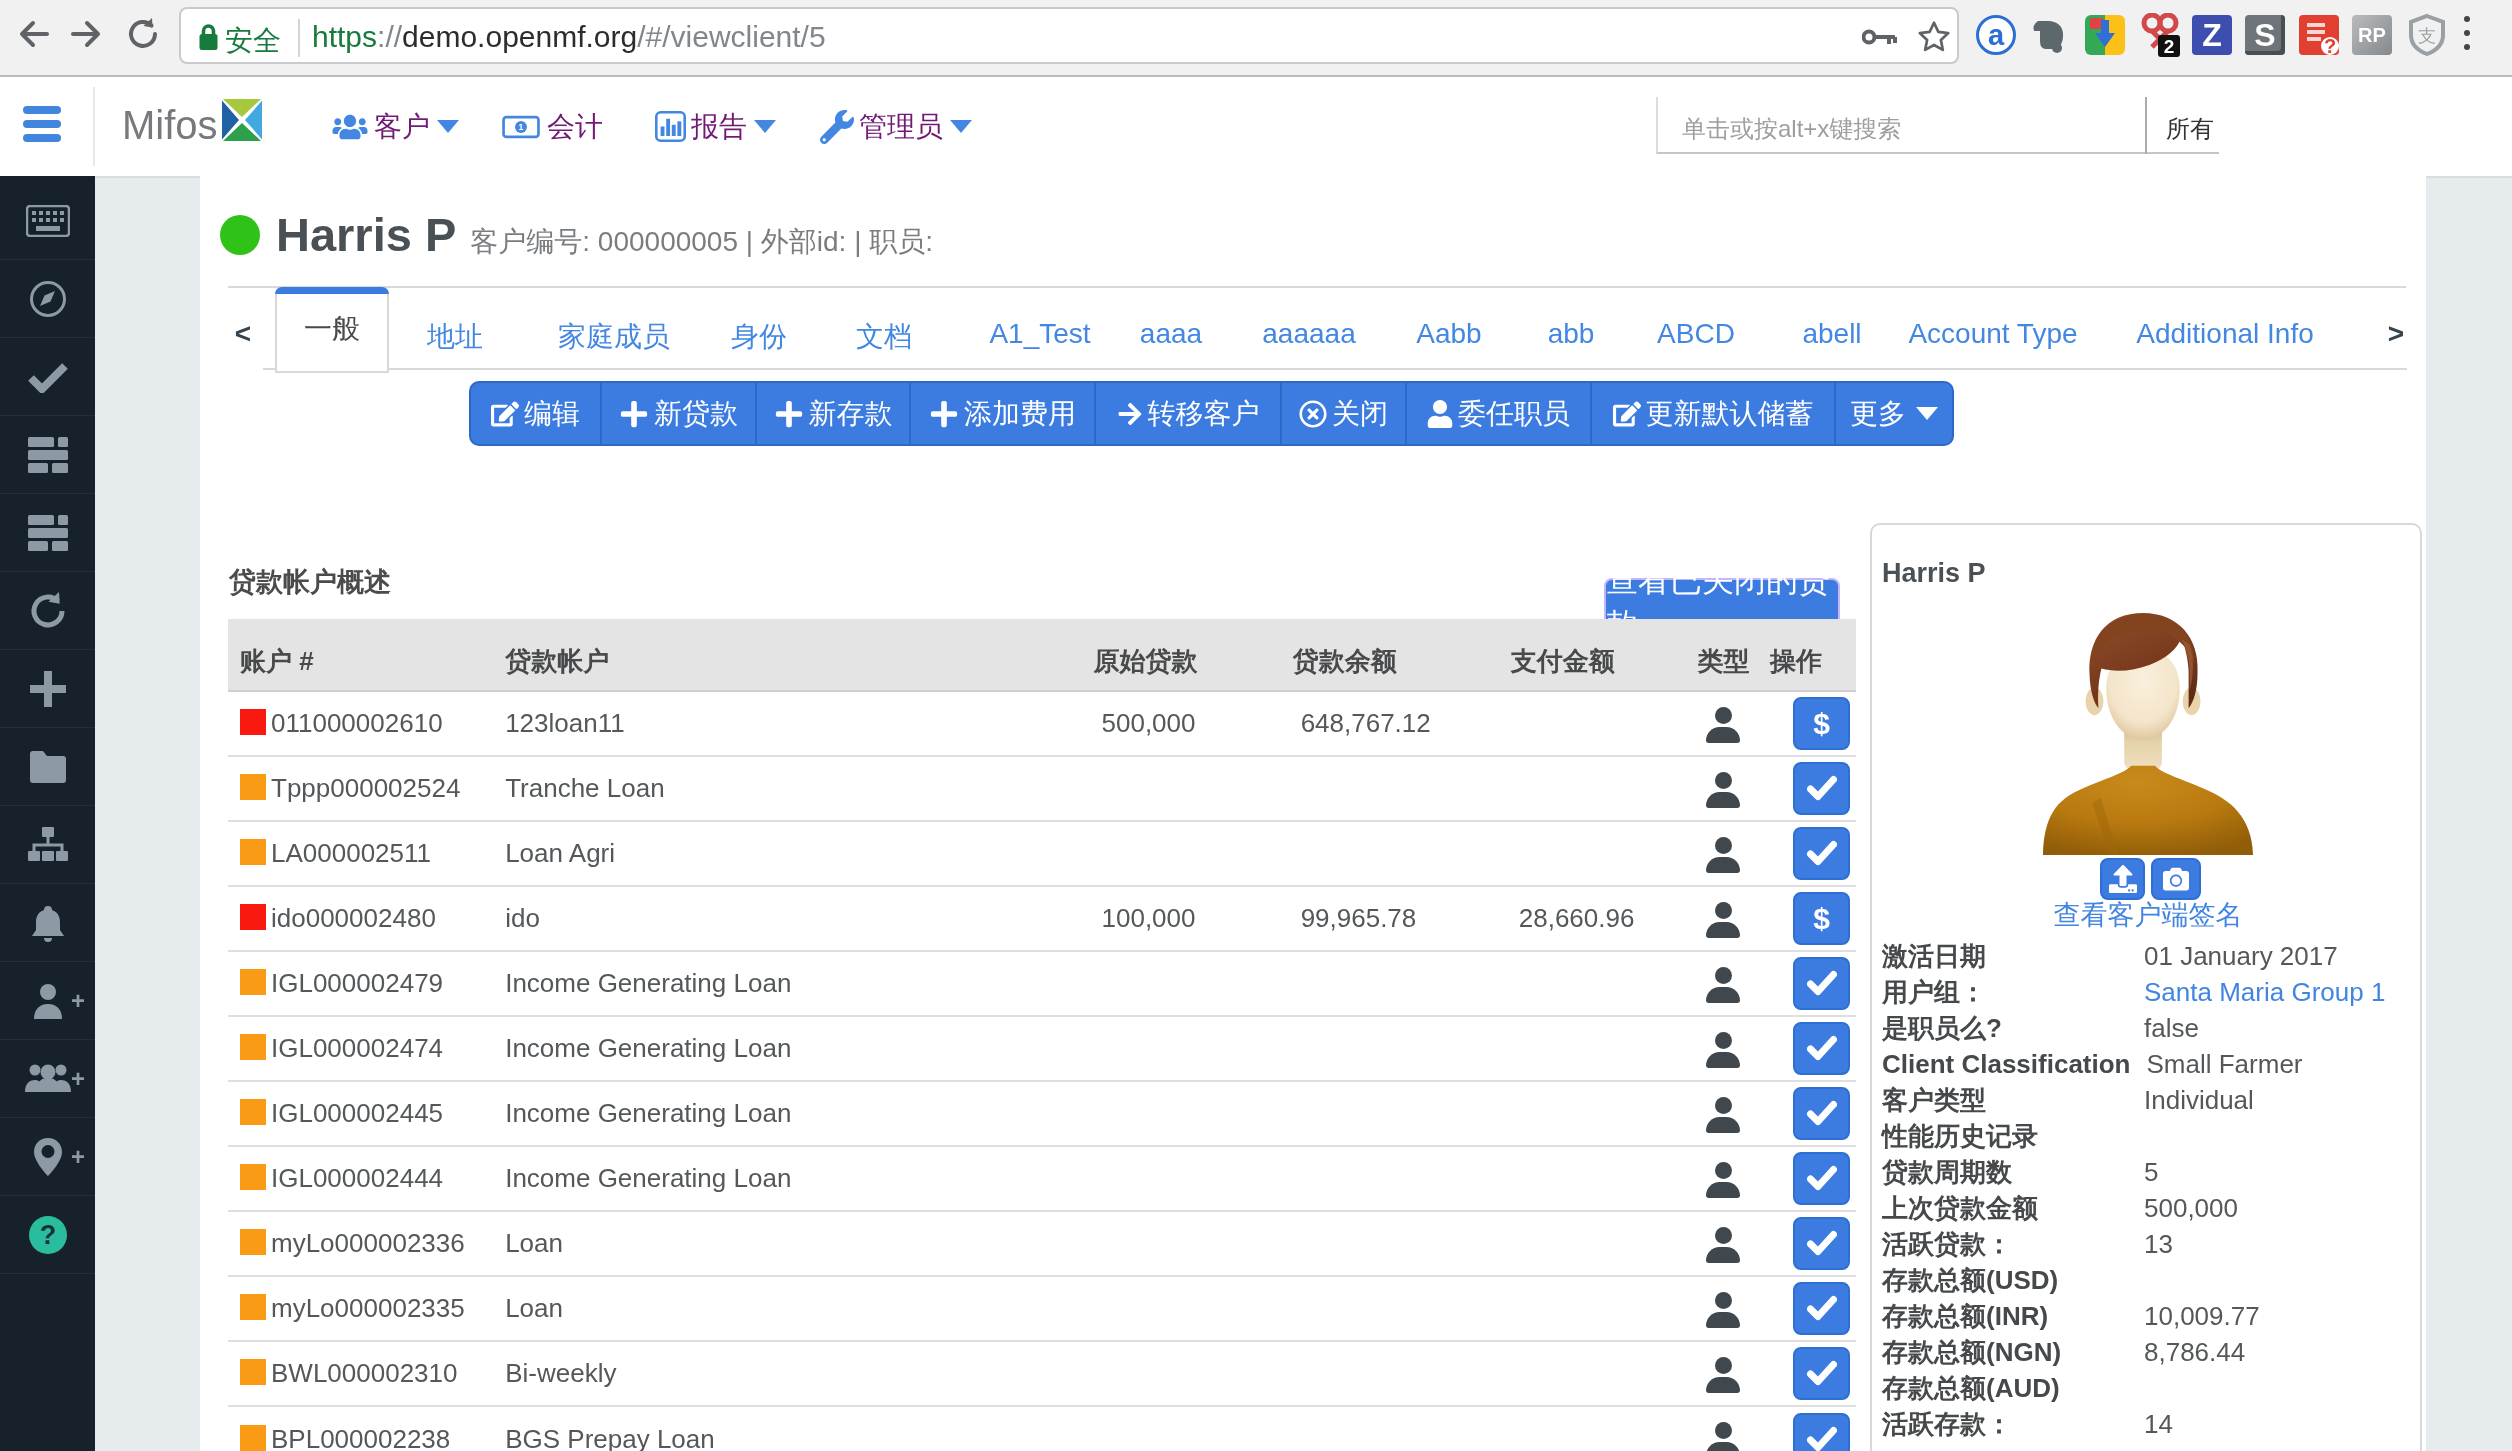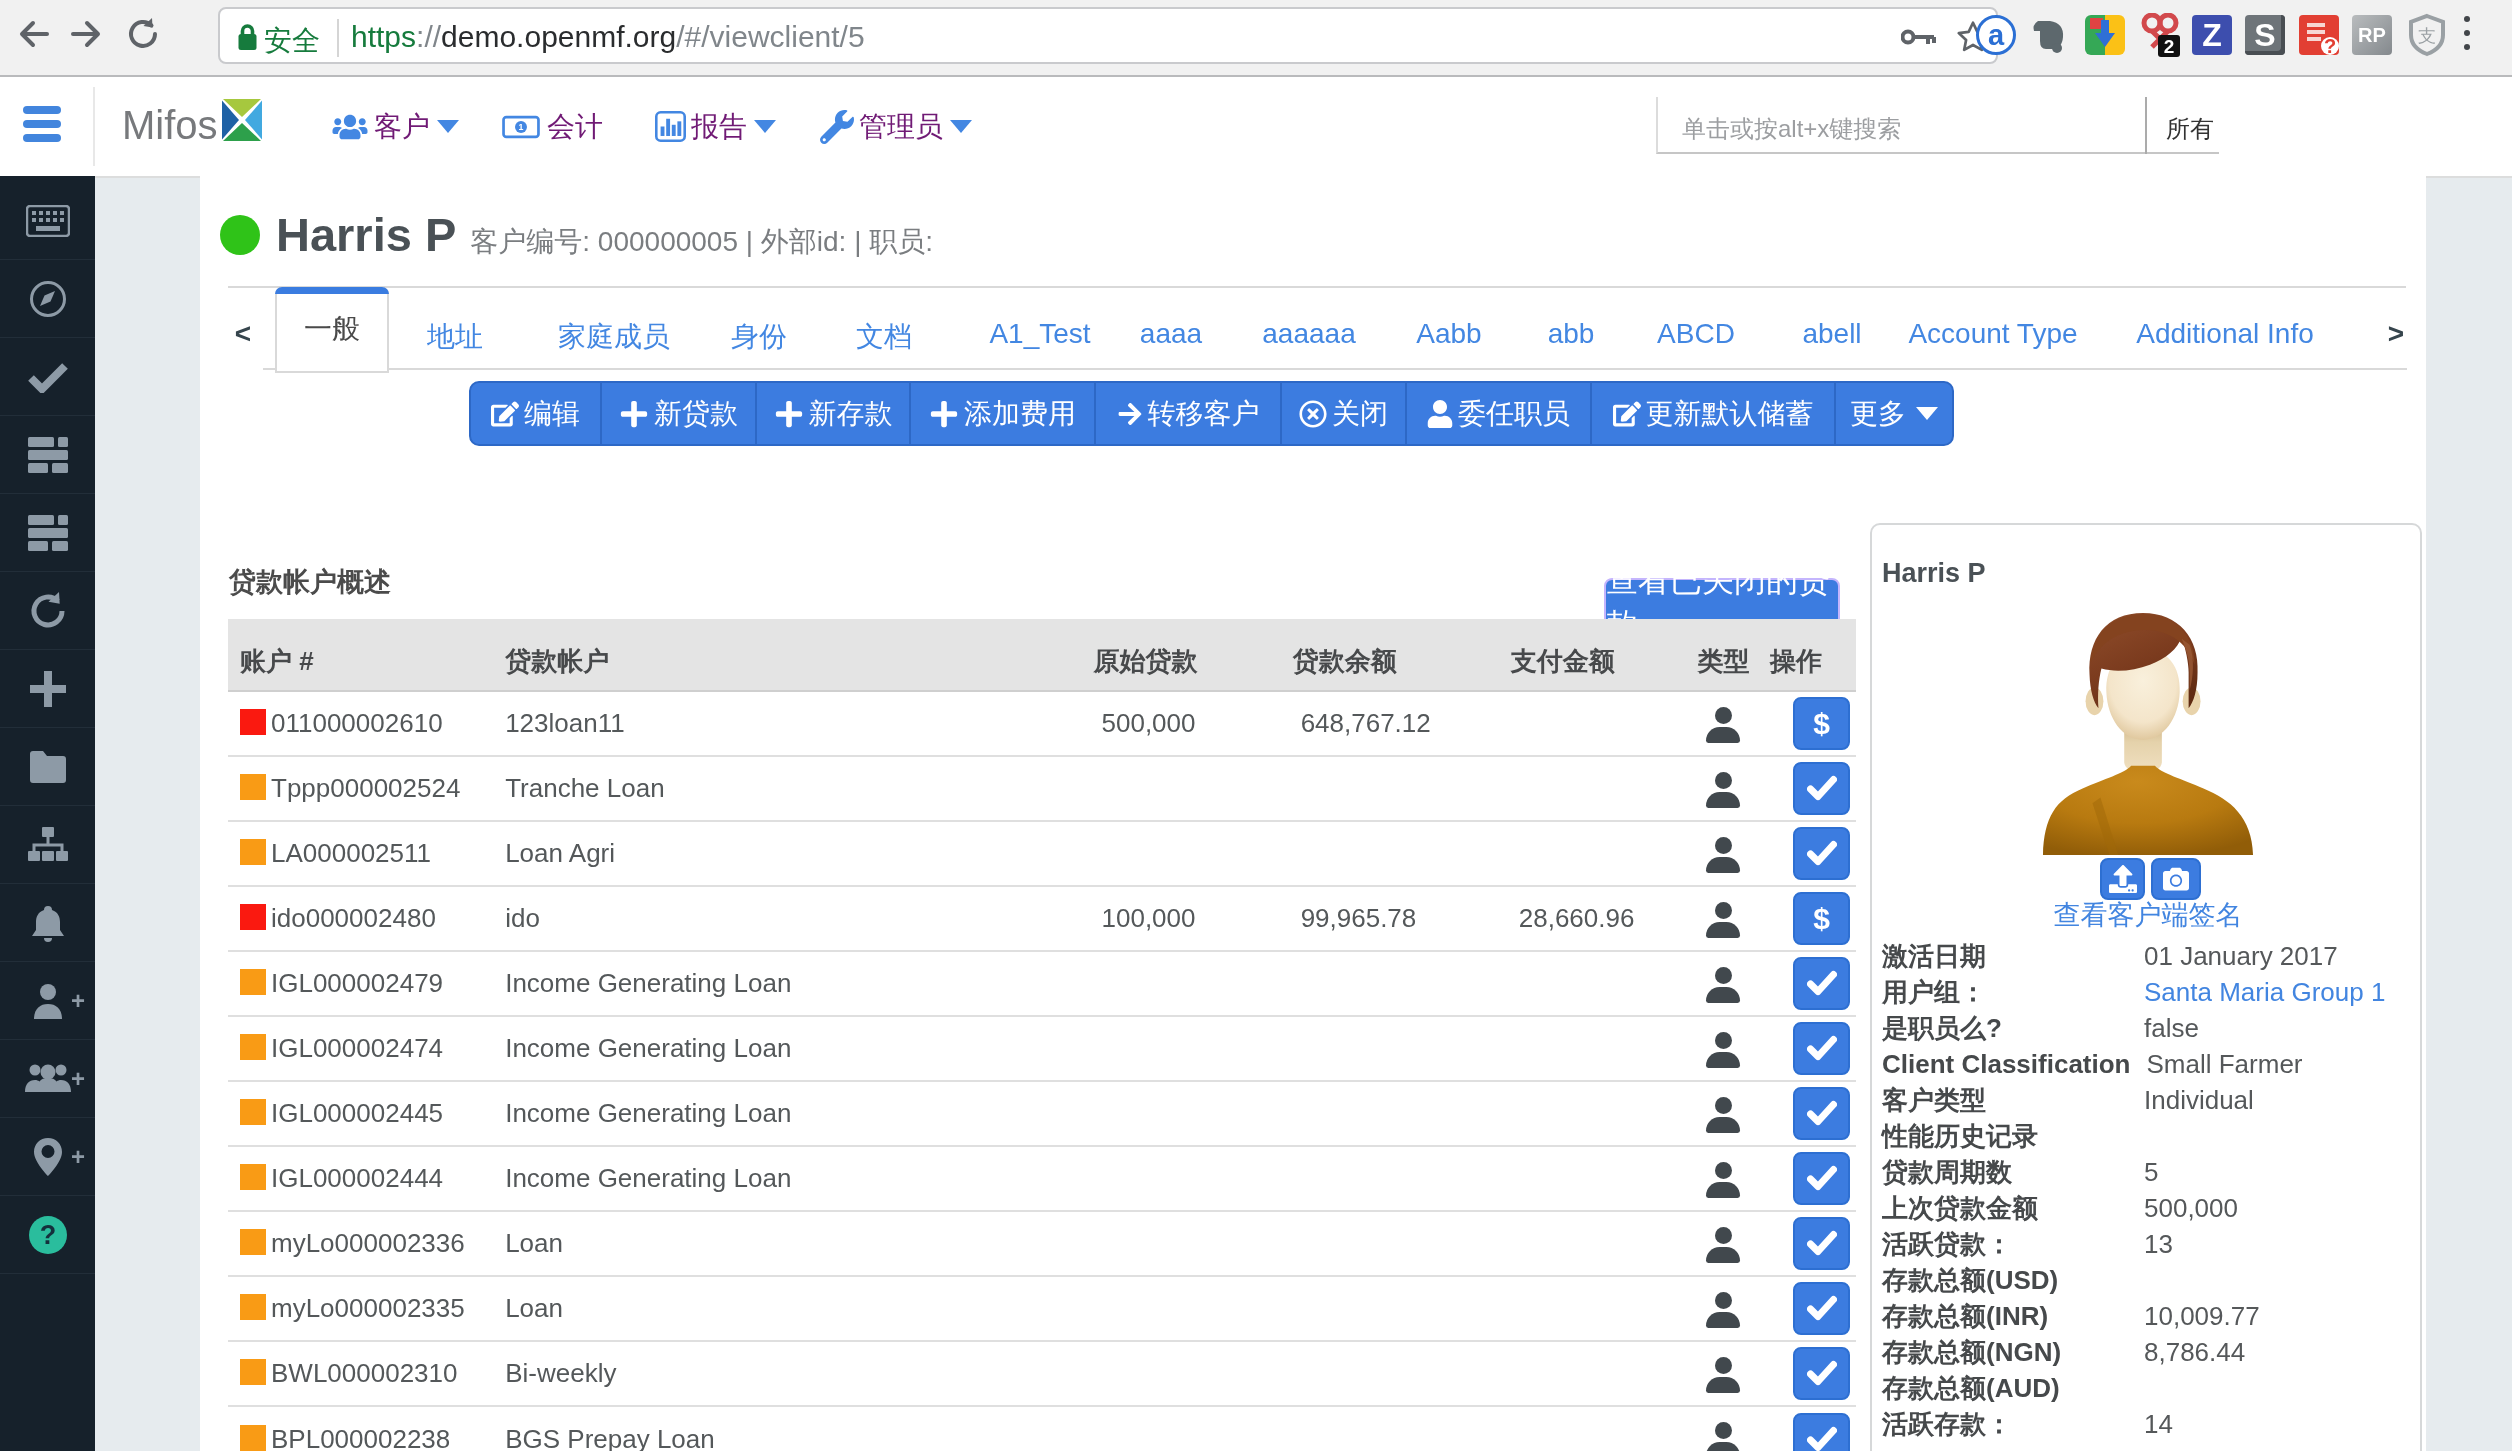--- a/index.html
+++ b/index.html
@@ -2,21 +2,21 @@
 <html><head>
 <meta charset="utf-8">
 <style>
 * { margin:0; padding:0; box-sizing:border-box; }
 html,body { width:2513px; height:1451px; overflow:hidden; }
 body { font-family:"Liberation Sans", sans-serif; background:#e6ebee; position:relative; }
 .abs { position:absolute; }
 
 
 #chrome { position:absolute; left:0; top:0; width:2513px; height:77px; background:#f1f1f1; border-bottom:2px solid #b9babc; }
-#urlbar { position:absolute; left:179px; top:7px; width:1780px; height:57px; background:#fff; border:2px solid #c9cacd; border-radius:8px;margin-left:39px; }
+#urlbar { position:absolute; left:179px; top:7px; width:1780px; height:57px; background:#fff; border:2px solid #c9cacd; border-radius:8px; }
 .urltext { position:absolute; left:131px; top:11px; font-size:30px; color:#2a2c2e; white-space:nowrap; }
 .grn { color:#167b3d; }
 .gry { color:#80868b; }
 
 
 #navbar { position:absolute; left:0; top:77px; width:2513px; height:101px; background:#fff; border-bottom:2px solid #dcdddd; }
 #hamburger div { width:38px; height:8px; background:#4285dd; border-radius:4px; margin-bottom:6px; }
 #logosep { position:absolute; left:93px; top:10px; width:2px; height:79px; background:#e8e8e8; }
 #mifostxt { position:absolute; left:122px; top:26px; font-size:40px; color:#77797c; letter-spacing:0px; }
 .navlink { position:absolute; top:0; height:99px; display:flex; align-items:center; color:#701a75; font-size:28px; white-space:nowrap; }

